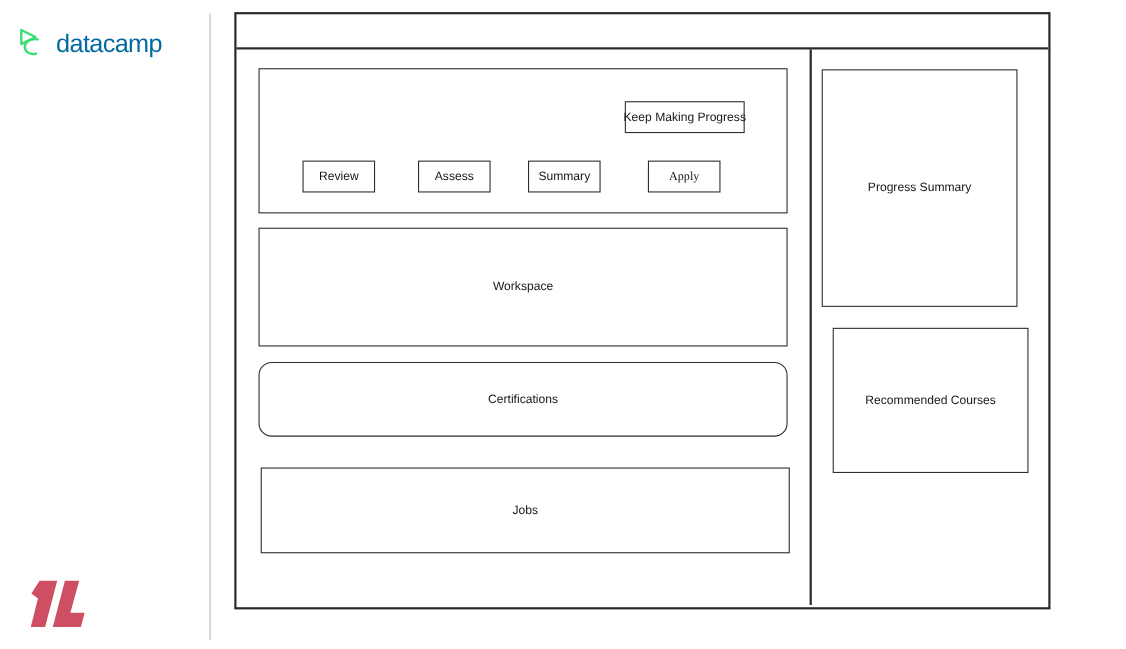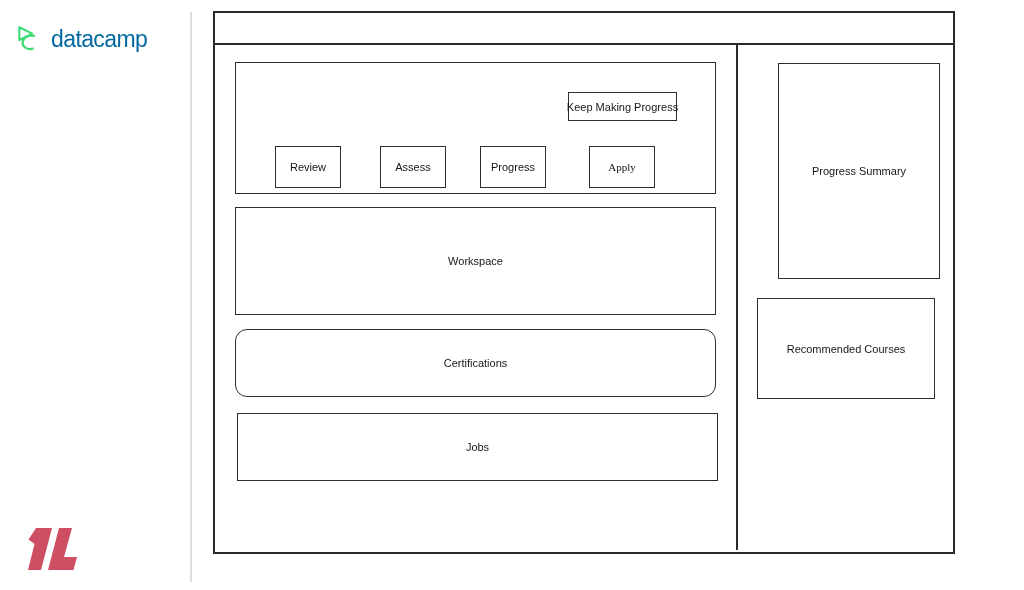--- a/index.html
+++ b/index.html
@@ -25,36 +25,36 @@
   .v-divider { position: absolute; left: 521px; top: 0; bottom: 0; width: 2px; background: #2a2a2a; }
 
   .wf-box { position: absolute; border: 1.5px solid #2e2e2e; background: #ffffff;
             display: flex; align-items: center; justify-content: center; }
   .wf-label { font-size: 11px; color: #161616; white-space: nowrap; }
 
   
   .hero            { left: 20px;  top: 17px;  width: 481px; height: 132px; display: block; }
   .workspace-box   { left: 20px;  top: 162px; width: 481px; height: 108px; }
   .certifications-box { left: 20px; top: 284px; width: 481px; height: 68px; border-radius: 12px; }
-  .jobs-box        { left: 22px;  top: 368px; width: 481px; height: 68px; }
+  .jobs-box        { left: 22px;  top: 380px; width: 481px; height: 78px; }
 
   
   .hero { position: absolute; }
   .cta-box { position: absolute; left: 332px; top: 29px; width: 109px; height: 29px;
              border: 1.5px solid #2e2e2e; display: flex; align-items: center; justify-content: center; background:#fff; }
-  .action-btn { position: absolute; top: 83px; width: 66px; height: 42px;
+  .action-btn { position: absolute; top: 83px; width: 66px; height: 29px;
                 border: 1.5px solid #2e2e2e; display: flex; align-items: center; justify-content: center; background:#fff; }
   .action-review   { left: 39px; }
   .action-assess   { left: 144px; }
   .action-practice { left: 244px; }
   .action-apply    { left: 353px; font-family: Liberation Serif, serif; }
 
   
-  .progress-box    { left: 563px; top: 18px;  width: 162px; height: 216px; }
-  .recommended-box { left: 542px; top: 253px; width: 178px; height: 101px; }
+  .progress-box    { left: 532px; top: 18px;  width: 178px; height: 216px; }
+  .recommended-box { left: 542px; top: 253px; width: 178px; height: 132px; }
 </style>
 </head>
 <body>
 
 <div class="brand">
   <svg class="brand-icon" viewBox="0 0 28 28">
     <g fill="none" stroke="#3ddc74" stroke-width="2" stroke-linejoin="round" stroke-linecap="round">
       <path d="M5 3 L5 15 L17 9 Z"></path>
       <path d="M19 11 C12 10 8 13.5 8 17.5 C8 21.5 12.5 24.5 17.5 23"></path>
     </g>
@@ -73,21 +73,21 @@
       <div class="cta-box">
         <span class="wf-label">Keep Making Progress</span>
       </div>
       <div class="action-btn action-review">
         <span class="wf-label">Review</span>
       </div>
       <div class="action-btn action-assess">
         <span class="wf-label">Assess</span>
       </div>
       <div class="action-btn action-practice">
-        <span class="wf-label">Progress</span>
+        <span class="wf-label">Summary</span>
       </div>
       <div class="action-btn action-apply">
         <span class="wf-label">Apply</span>
       </div>
     </div>
 
     <div class="wf-box workspace-box">
       <span class="wf-label">Workspace</span>
     </div>
     <div class="wf-box certifications-box">

